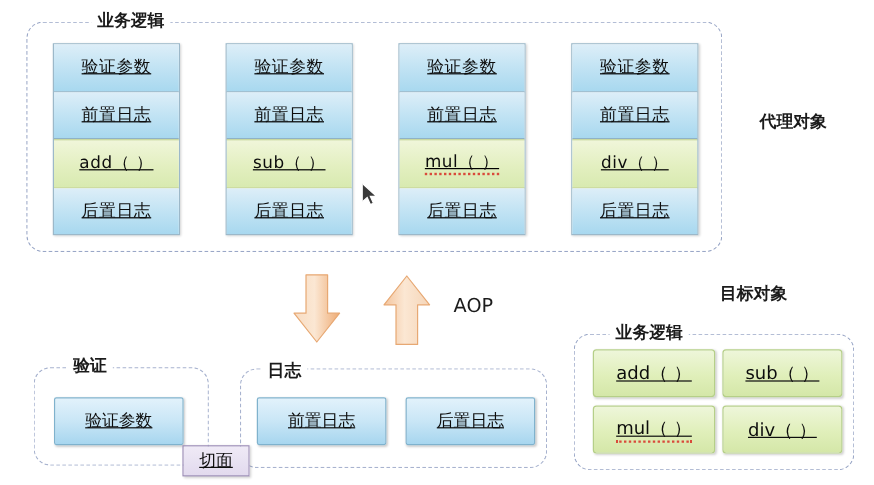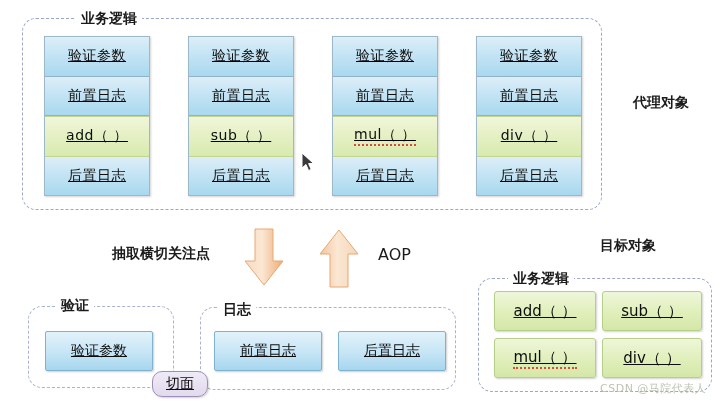--- a/index.html
+++ b/index.html
@@ -185,21 +185,20 @@
     <div class="cell green">div（ ）</div>
     <div class="cell blue">后置日志</div>
   </div>
 
   <div class="cursor" style="left:302px; top:153px;">
     <svg width="14" height="20" viewBox="0 0 14 20">
       <polygon points="0,0 0,15 4,11.5 6.6,17.5 9.2,16.4 6.6,10.6 11.5,10.4" fill="#3a3a3a" stroke="#ffffff" stroke-width="1"></polygon>
     </svg>
   </div>
 
-  <div class="plain-label" style="left:112px; top:246px;">抽取横切关注点</div>
 
   <div class="arrow" style="left:243px; top:228px;">
     <svg width="42" height="60" viewBox="0 0 42 60">
       <defs>
         <linearGradient id="gdown" x1="0" y1="0" x2="1" y2="0">
           <stop offset="0%" stop-color="#f8dcc2"></stop>
           <stop offset="45%" stop-color="#fbe7d3"></stop>
           <stop offset="100%" stop-color="#eeab74"></stop>
         </linearGradient>
       </defs>
@@ -231,31 +230,30 @@
   <div class="abs chip-blue" style="left:45px; top:331px; width:108px; height:40px;">验证参数</div>
 
   <div class="abs group-box thin" style="left:200px; top:307px; width:256px; height:83px;"></div>
 
   <div class="group-label" style="left:218px; top:302px;">日志</div>
 
   <div class="abs chip-blue" style="left:214px; top:331px; width:108px; height:40px;">前置日志</div>
 
   <div class="abs chip-blue" style="left:338px; top:331px; width:108px; height:40px;">后置日志</div>
 
-  <div class="abs chip-purple" style="left:152px; top:371px; width:56px; height:26px;border-radius:10px;">切面</div>
+  <div class="abs chip-purple" style="left:152px; top:371px; width:56px; height:26px;">切面</div>
 
   <div class="abs group-box" style="left:478px; top:278px; width:234px; height:114px;"></div>
 
   <div class="group-label" style="left:508px; top:271px;">业务逻辑</div>
 
   <div class="abs chip-green" style="left:494px; top:291px; width:102px; height:40px;">add（ ）</div>
 
   <div class="abs chip-green" style="left:602px; top:291px; width:100px; height:40px;">sub（ ）</div>
 
   <div class="abs chip-green" style="left:494px; top:338px; width:102px; height:40px;">
       <span class="mis">mul（ ）</span>
     </div>
 
   <div class="abs chip-green" style="left:602px; top:338px; width:100px; height:40px;">div（ ）</div>
 
-  <div class="watermark" style="left:600px; top:381px;">CSDN @马院代表人</div>
 
 </div>
 
 </body></html>

